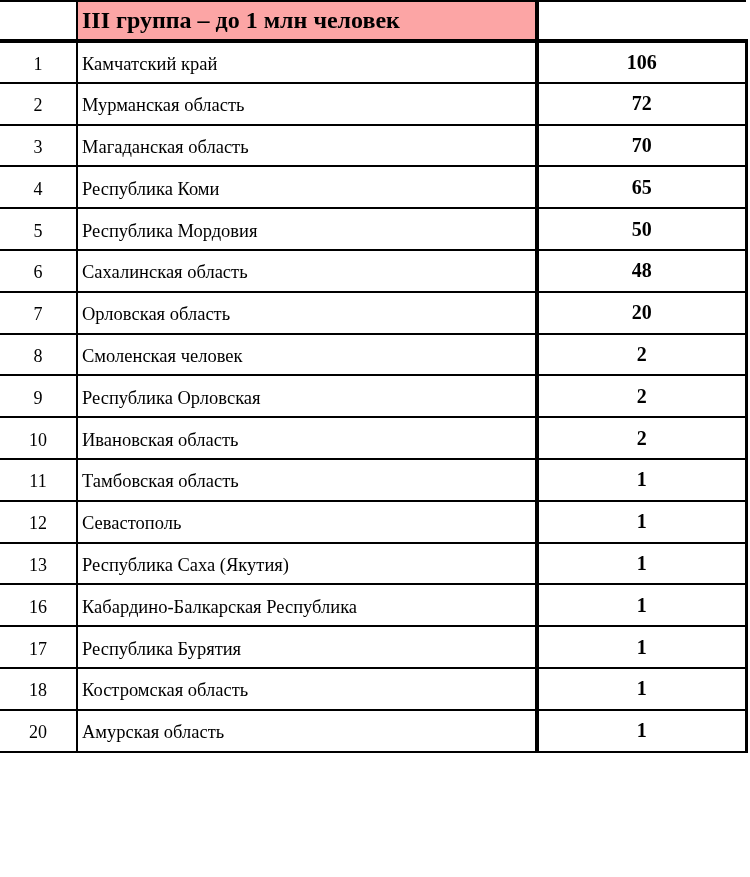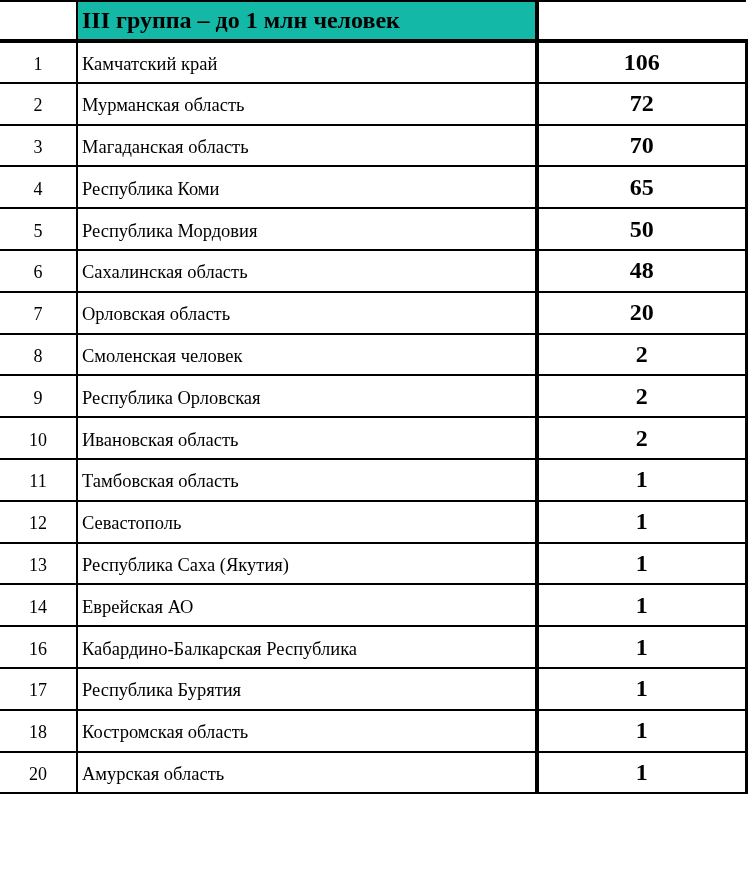--- a/index.html
+++ b/index.html
@@ -33,28 +33,28 @@
     }
     td.name {
       font-size: 18.5px;
       padding-left: 4px;
       padding-top: 4px;
       border-right: 4px solid #000;
       margin-left: 24px;
     }
     td.val {
       text-align: center;
-      font-size: 24px;
+      font-size: 20px;
       font-weight: bold;
       border-right: 3px solid #000;
       border-left: 2px solid #000;
     }
     tr.header-row td { border-top: 2px solid #000; border-bottom: 4px solid #000; }
     td.group-title {
-      background: #14b8a6;
+      background: #fca5a5;
       font-size: 24px;
       font-weight: bold;
       padding-left: 4px;
       border-right: 4px solid #000;
       border-left: 2px solid #000;
     }
     tr.header-row td.val { border-right: none; }
     tr.header-row td.num { border-right: none; }
   </style>
 </head>
@@ -131,25 +131,20 @@
         <td class="num">12</td>
         <td class="name">Севастополь</td>
         <td class="val">1</td>
       </tr>
       <tr>
         <td class="num">13</td>
         <td class="name">Республика Саха (Якутия)</td>
         <td class="val">1</td>
       </tr>
       <tr>
-        <td class="num">14</td>
-        <td class="name">Еврейская АО</td>
-        <td class="val">1</td>
-      </tr>
-      <tr>
         <td class="num">16</td>
         <td class="name">Кабардино-Балкарская Республика</td>
         <td class="val">1</td>
       </tr>
       <tr>
         <td class="num">17</td>
         <td class="name">Республика Бурятия</td>
         <td class="val">1</td>
       </tr>
       <tr>

